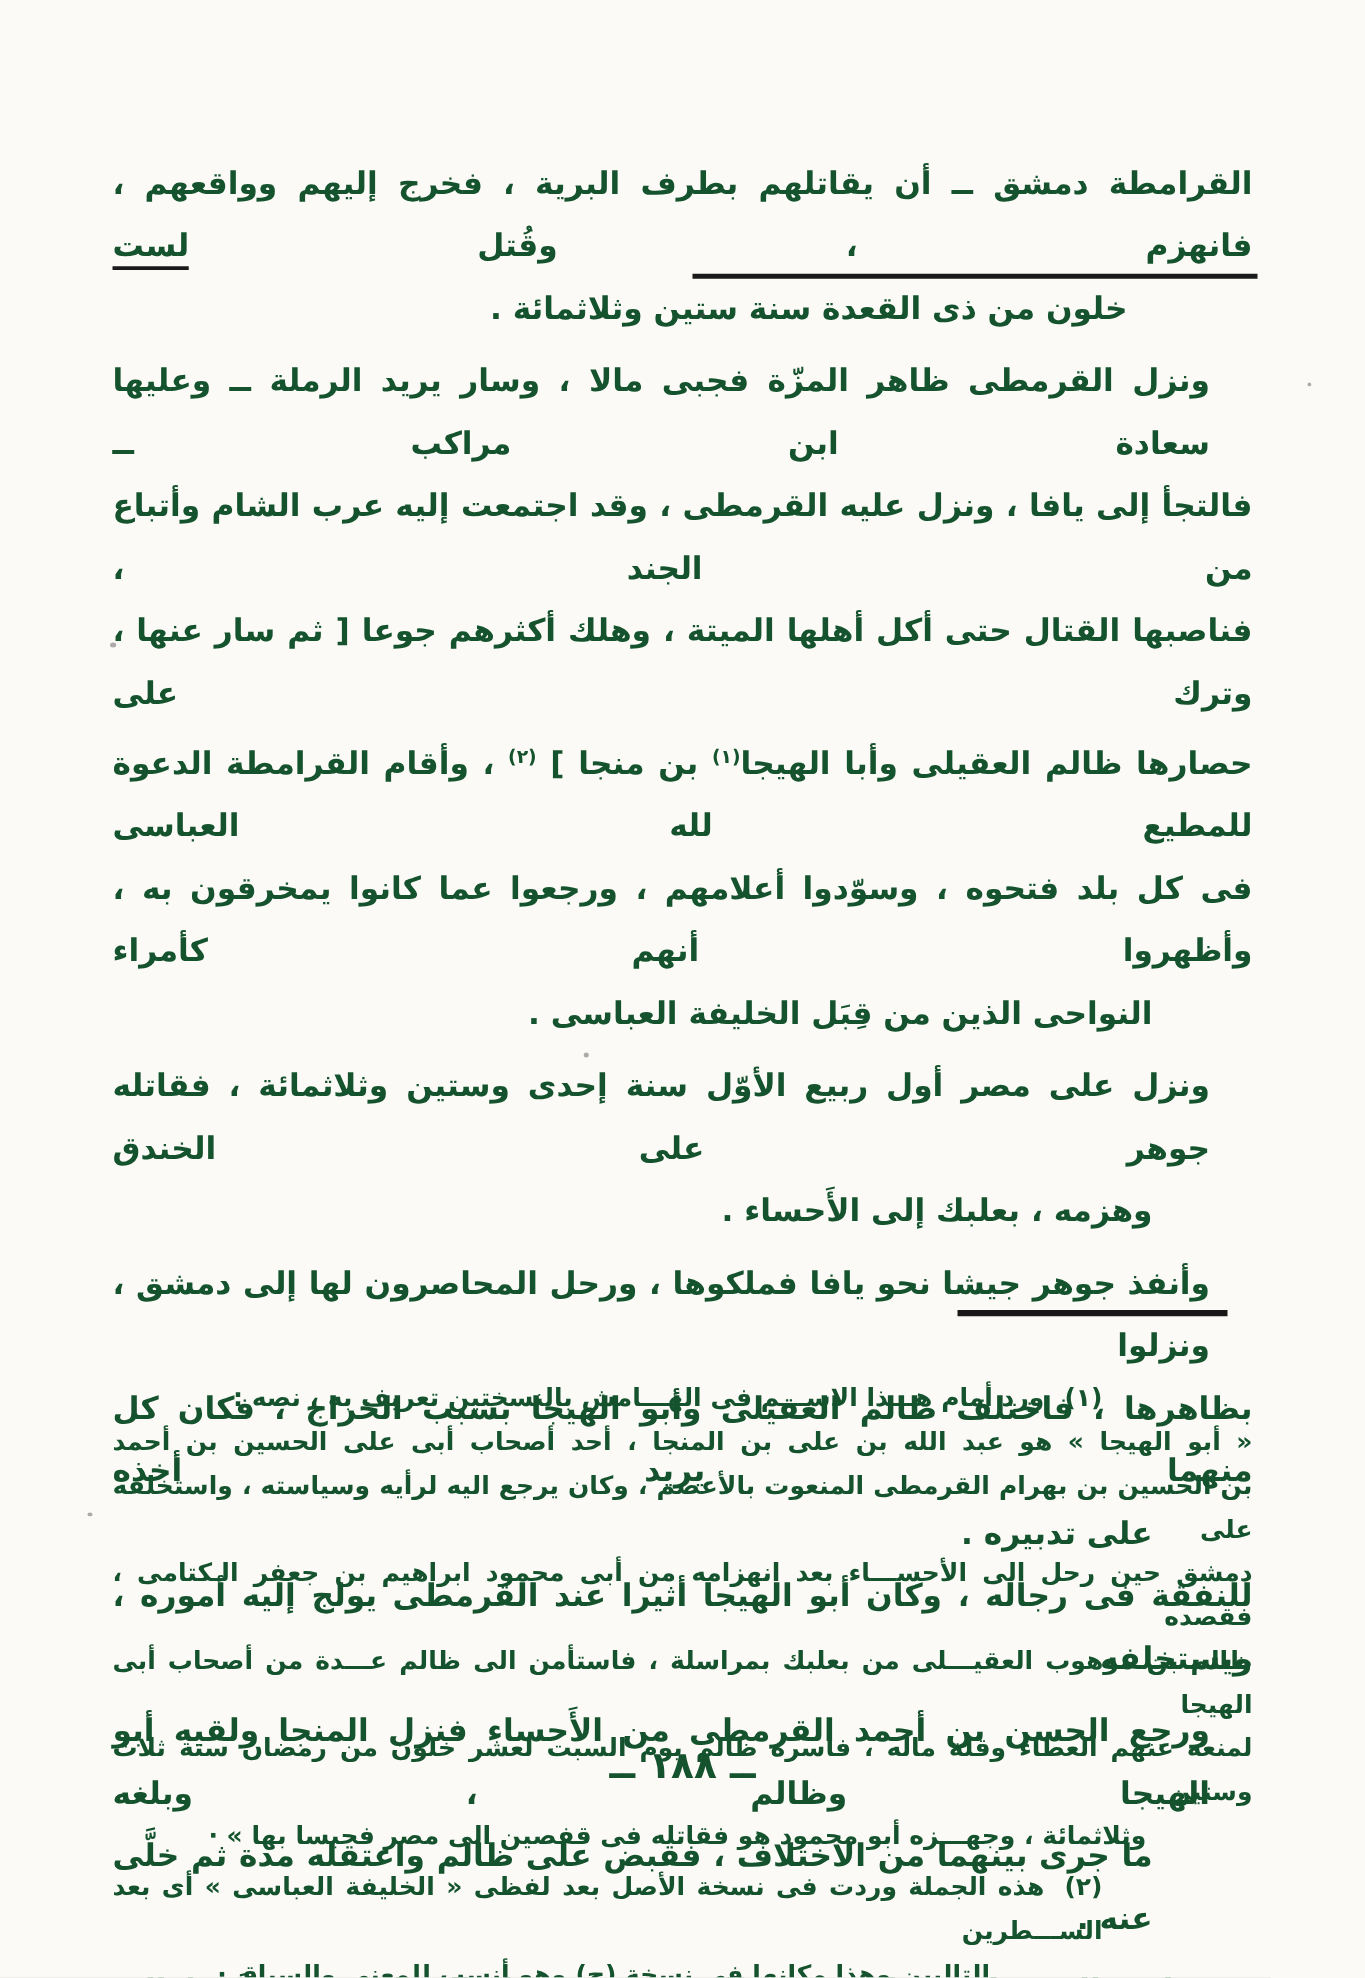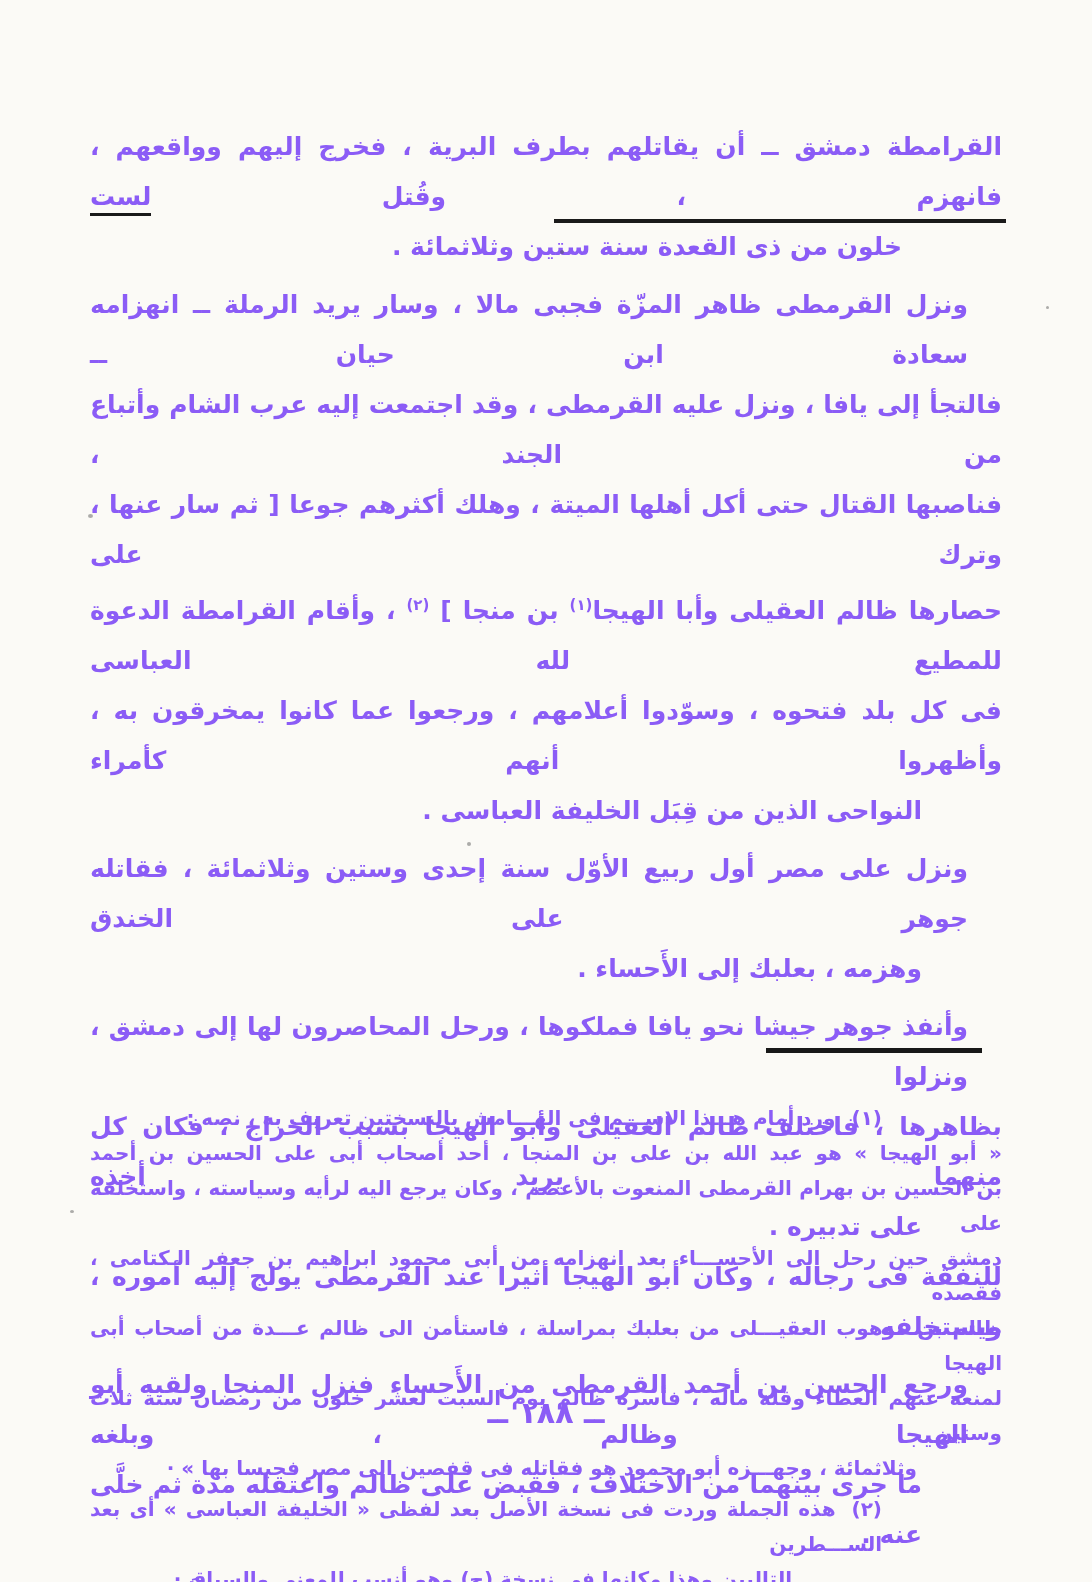--- a/index.html
+++ b/index.html
@@ -1,21 +1,21 @@
 <!DOCTYPE html>
 <html dir="rtl" lang="ar"><head>
 <meta charset="utf-8">
 <style>
   html,body{margin:0;padding:0;background:#e8e6e1;}
   .page{
     position:relative;
     width:1092px;height:1582px;
     margin:0 auto;
     background:#fbfaf6;
-    color:#8b5cf6;
+    color:#14532d;
     font-family:"DejaVu Sans", sans-serif;
     overflow:hidden;
     direction:rtl;
   }
   
   .main-text{
     position:absolute;top:122px;right:90px;width:912px;
     font-size:25px;font-weight:bold;line-height:50px;
   }
   .para{margin:0 0 8px 0;position:relative;}
@@ -60,21 +60,21 @@
 
   <div class="main-text">
 
     <div class="para">
       <div class="l"><span>القرامطة دمشق ــ أن يقاتلهم بطرف البرية ، فخرج إليهم وواقعهم ، فانهزم ، وقُتل </span><span class="u-word">لست</span></div>
       <div class="l close deep">خلون من ذى القعدة سنة ستين وثلاثمائة .</div>
       <div class="p0-rule"></div>
     </div>
 
     <div class="para">
-      <div class="l open">ونزل القرمطى ظاهر المزّة فجبى مالا ، وسار يريد الرملة ــ انهزامه سعادة ابن حيان ــ</div>
+      <div class="l open">ونزل القرمطى ظاهر المزّة فجبى مالا ، وسار يريد الرملة ــ وعليها سعادة ابن مراكب ــ</div>
       <div class="l">فالتجأ إلى يافا ، ونزل عليه القرمطى ، وقد اجتمعت إليه عرب الشام وأتباع من الجند ،</div>
       <div class="l">فناصبها القتال حتى أكل أهلها الميتة ، وهلك أكثرهم جوعا [ ثم سار عنها ، وترك على</div>
       <div class="l"><span>حصارها ظالم العقيلى وأبا الهيجا</span><span class="sup">(١)</span><span> بن منجا ] </span><span class="sup">(٢)</span><span> ، وأقام القرامطة الدعوة للمطيع لله العباسى</span></div>
       <div class="l">فى كل بلد فتحوه ، وسوّدوا أعلامهم ، ورجعوا عما كانوا يمخرقون به ، وأظهروا أنهم كأمراء</div>
       <div class="l close">النواحى الذين من قِبَل الخليفة العباسى .</div>
     </div>
 
     <div class="para">
       <div class="l open">ونزل على مصر أول ربيع الأوّل سنة إحدى وستين وثلاثمائة ، فقاتله جوهر على الخندق</div>
       <div class="l close">وهزمه ، بعلبك إلى الأَحساء .</div>

